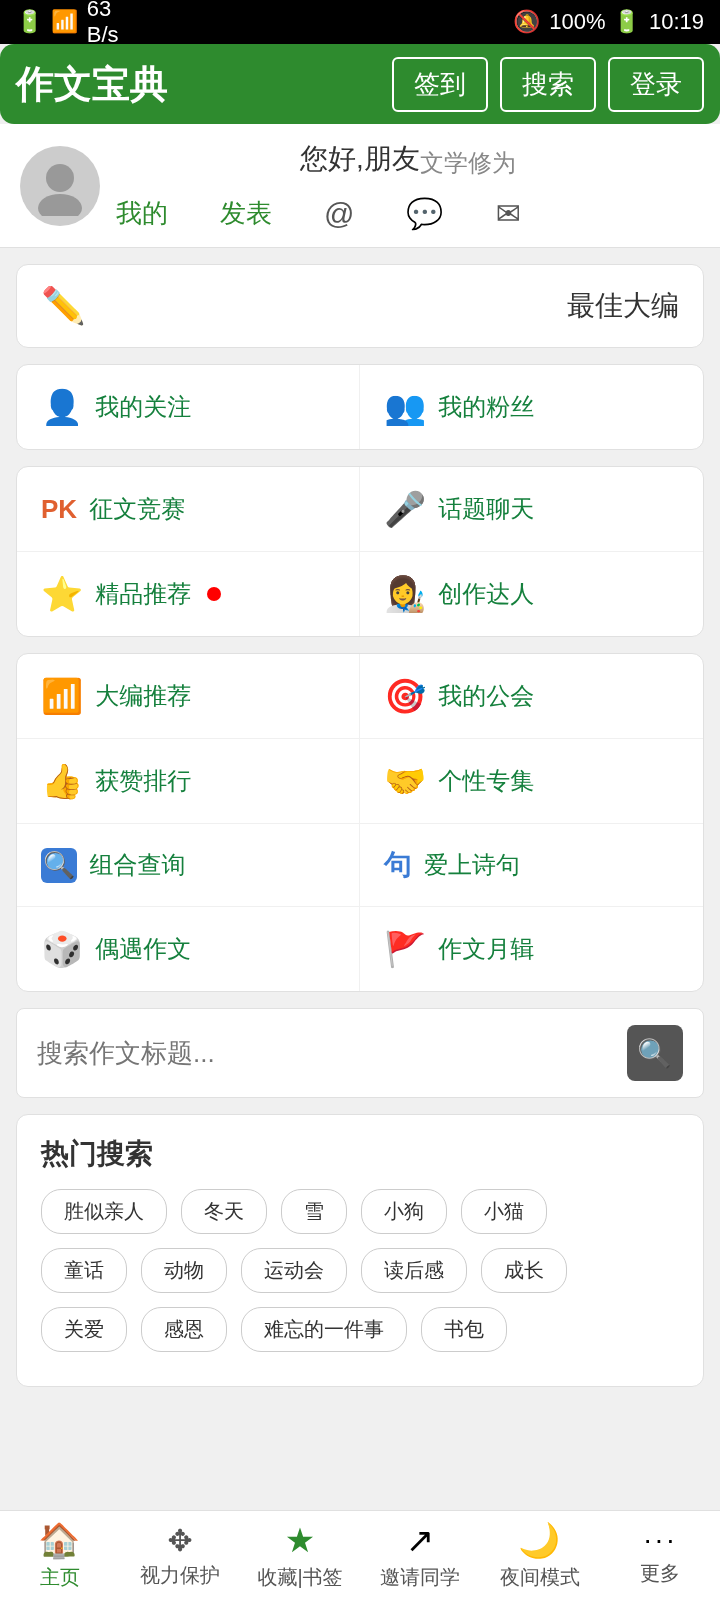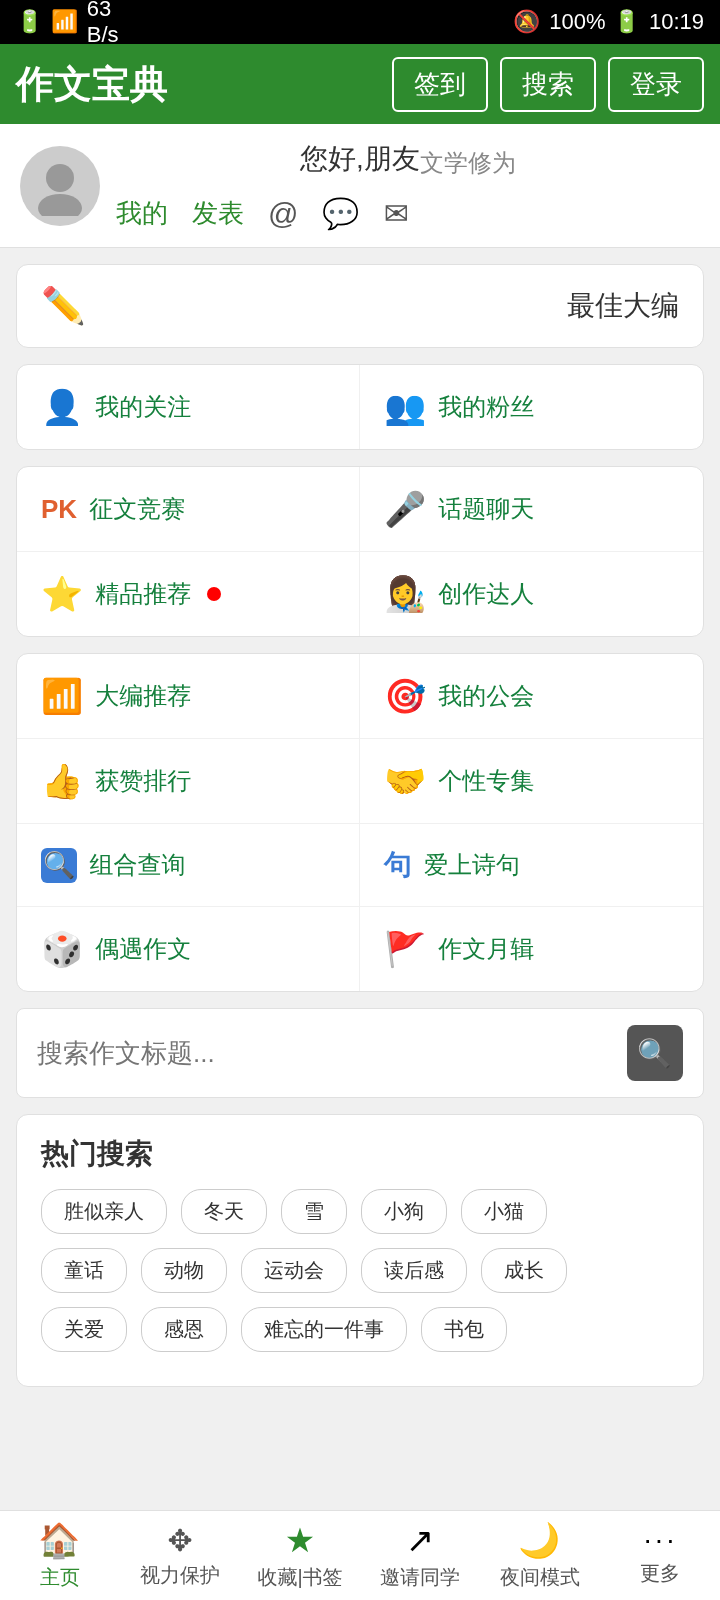--- a/index.html
+++ b/index.html
@@ -27,20 +27,21 @@
     .status-right { display: flex; align-items: center; gap: 8px; }
 
     
     .header {
       background: #2e8b2e;
       height: 80px;
       display: flex;
       align-items: center;
       padding: 12px 16px;
       justify-content: space-between;
+      border-radius: 14px;
     }
     .header-title {
       color: #fff;
       font-size: 38px;
       font-weight: bold;
     }
     .header-buttons { display: flex; gap: 12px; }
     .header-btn {
       border: 2px solid #fff;
       color: #fff;
@@ -212,21 +213,21 @@
     }
     .mic-icon { color: #cc3333; }
 
     
     .user-top-row {
       display: flex;
       align-items: center;
       justify-content: center;
       width: 100%;
     }
-    .user-action-row { display: flex; gap: 24px; margin-top: 10px; align-items: center; }
+    .user-action-row { display: flex; gap: 52px; margin-top: 10px; align-items: center; }
   </style>
 </head>
 <body>
 
 <div class="status-bar">
   <div class="status-left">
     <span>🔋</span>
     <span>📶</span>
     <span>63<br>B/s</span>
   </div>

